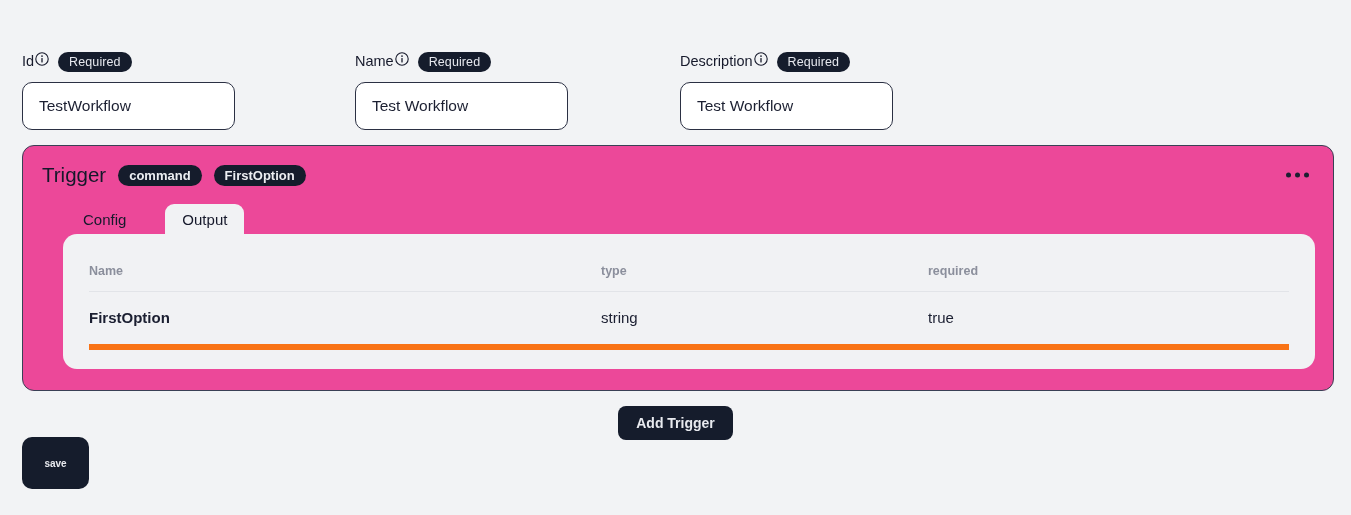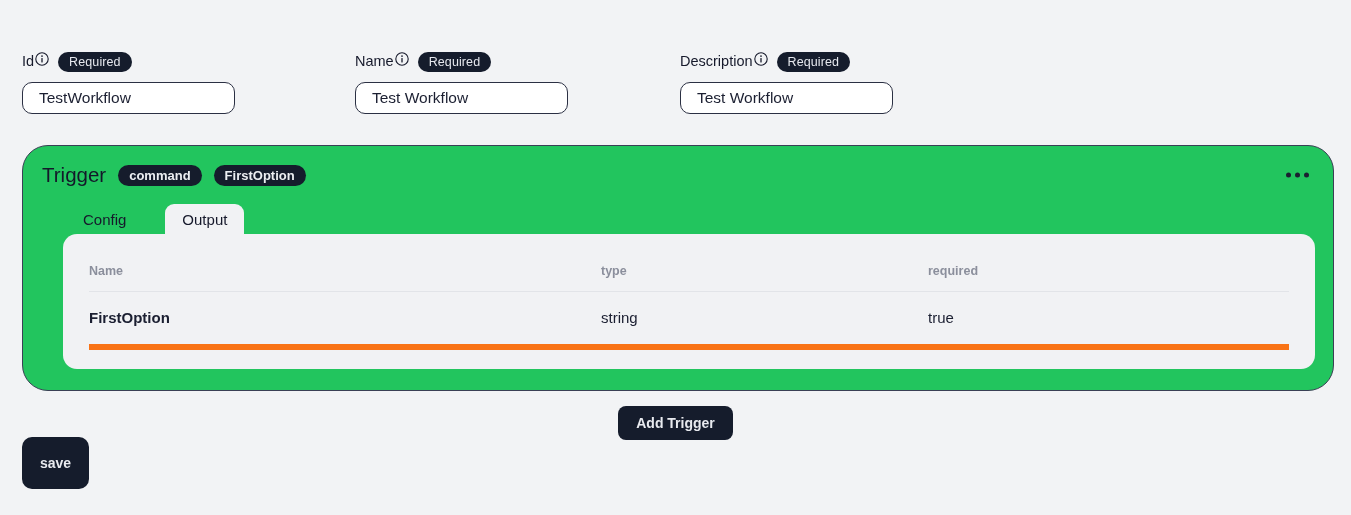--- a/index.html
+++ b/index.html
@@ -72,42 +72,42 @@
     background: #151c2c;
     color: #e6e8ee;
     font-size: 12.5px;
     line-height: 20px;
     letter-spacing: 0.1px;
   }
 
   .text-input {
     box-sizing: border-box;
     width: 100%;
-    height: 32px;
+    height: 48px;
     padding: 0 16px;
     border: 1px solid #2b3043;
     border-radius: 10px;
     background: #ffffff;
     font-family: "Liberation Sans", sans-serif;
     font-size: 15.5px;
     color: #1b1f31;
     outline: none;
   }
 
   
   .trigger-panel {
     position: absolute;
     left: 22px;
     top: 145px;
     width: 1312px;
     height: 246px;
     box-sizing: border-box;
-    background: #22c55e;
+    background: #ec4899;
     border: 1.5px solid #3a4055;
-    border-radius: 26px;
+    border-radius: 12px;
   }
 
   .panel-head {
     position: relative;
     height: 58px;
     padding: 0 22px 0 19px;
     display: flex;
     align-items: center;
   }
   .panel-title {
@@ -235,21 +235,21 @@
 
   .save-btn {
     position: absolute;
     left: 22px;
     top: 437px;
     width: 67px;
     height: 52px;
     background: #151c2c;
     color: #e8eaef;
     font-family: "Liberation Sans", sans-serif;
-    font-size: 14px;
+    font-size: 10px;
     font-weight: bold;
     border: none;
     border-radius: 10px;
     cursor: pointer;
   }
 </style>
 </head>
 <body>
 
 <div class="page">

